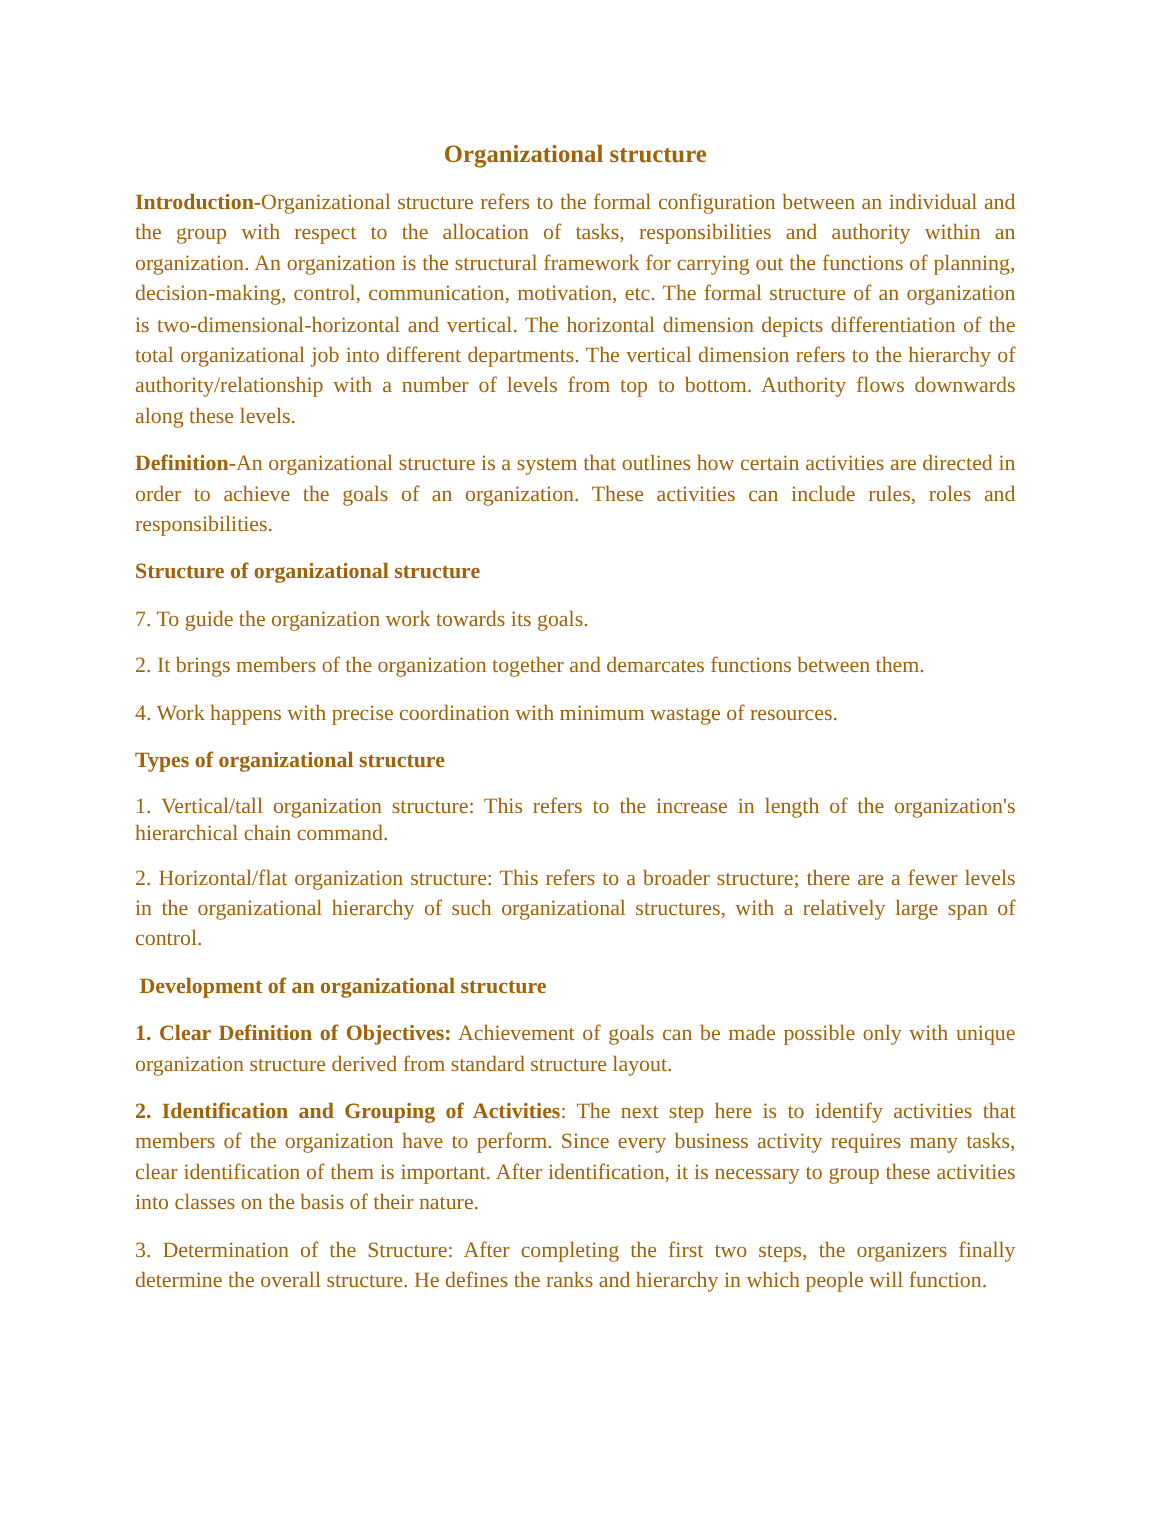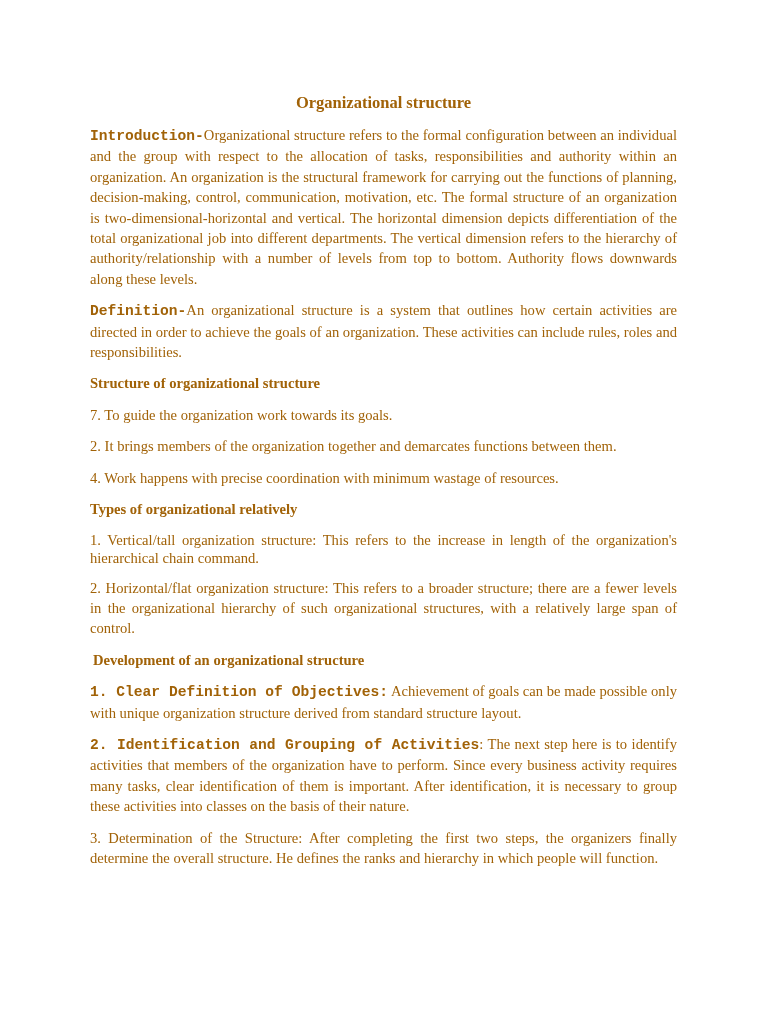--- a/index.html
+++ b/index.html
@@ -6,39 +6,39 @@
   body { width: 768px; height: 1024px; position: relative; overflow: hidden; }
   .page {
     position: absolute; left: 90px; top: 92px; width: 587px;
     font-family: "Liberation Serif", serif; color: #a16207;
     font-size: 14.6px; line-height: 20.4px;
   }
   .title { text-align: center; font-weight: bold; font-size: 16.5px; margin: 0 0 11px 0; line-height: 22px; }
   p { margin: 0; text-align: justify; text-align-last: left; }
   .para { margin-bottom: 11px; }
   .heading { font-weight: bold; margin-bottom: 11px; }
-  b { font-weight: bold; font-family: Liberation Mono, monospace; }
+  b { font-weight: bold; }
   .dev-heading { padding-left: 3px; }
 </style>
 </head>
 <body>
 
 <div class="page">
   <div class="title">Organizational structure</div>
 
   <p class="para"><b>Introduction-</b><span>Organizational structure refers to the formal configuration between an individual and the group with respect to the allocation of tasks, responsibilities and authority within an organization. An organization is the structural framework for carrying out the functions of planning, decision-making, control, communication, motivation, etc. The formal structure of an organization is two-dimensional-horizontal and vertical. The horizontal dimension depicts differentiation of the total organizational job into different departments. The vertical dimension refers to the hierarchy of authority/relationship with a number of levels from top to bottom. Authority flows downwards along these levels.</span></p>
 
   <p class="para"><b>Definition-</b><span>An organizational structure is a system that outlines how certain activities are directed in order to achieve the goals of an organization. These activities can include rules, roles and responsibilities.</span></p>
 
   <p class="heading">Structure of organizational structure</p>
   <p class="para">7. To guide the organization work towards its goals.</p>
   <p class="para">2. It brings members of the organization together and demarcates functions between them.</p>
   <p class="para">4. Work happens with precise coordination with minimum wastage of resources.</p>
 
-  <p class="heading">Types of organizational relatively</p>
+  <p class="heading">Types of organizational structure</p>
   <p class="para" style="line-height:18px;">1. Vertical/tall organization structure: This refers to the increase in length of the organization's hierarchical chain command.</p>
   <p class="para">2. Horizontal/flat organization structure: This refers to a broader structure; there are a fewer levels in the organizational hierarchy of such organizational structures, with a relatively large span of control.</p>
 
   <p class="heading dev-heading" style="margin-top:3px;">Development of an organizational structure</p>
 
   <p class="para"><b>1. Clear Definition of Objectives:</b><span> Achievement of goals can be made possible only with unique organization structure derived from standard structure layout.</span></p>
 
   <p class="para"><b>2. Identification and Grouping of Activities</b><span>: The next step here is to identify activities that members of the organization have to perform. Since every business activity requires many tasks, clear identification of them is important. After identification, it is necessary to group these activities into classes on the basis of their nature.</span></p>
 
   <p class="para"><span>3. Determination of the Structure: After completing the first two steps, the organizers finally determine the overall structure. He defines the ranks and hierarchy in which people will function.</span></p>

